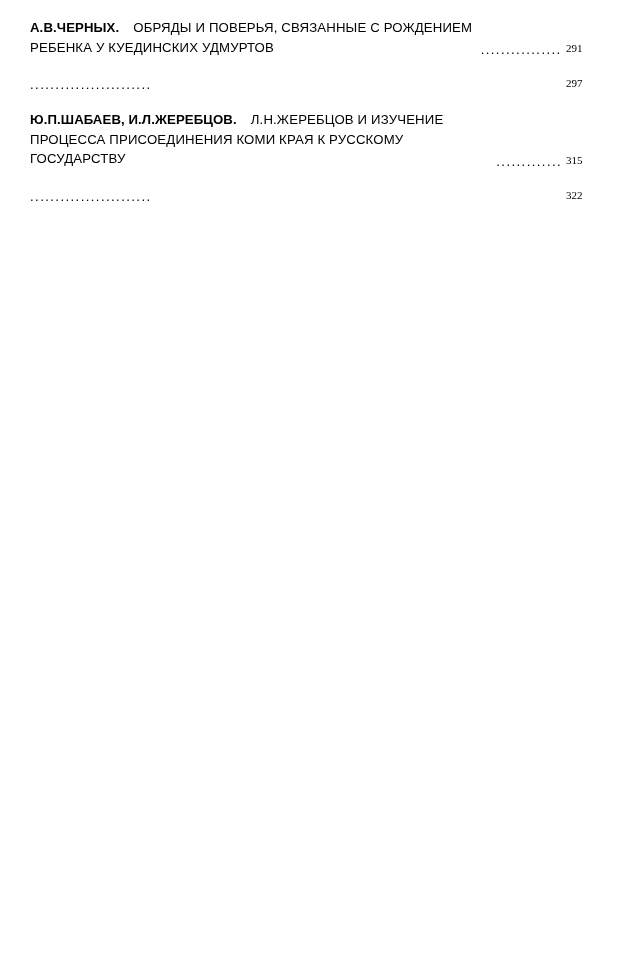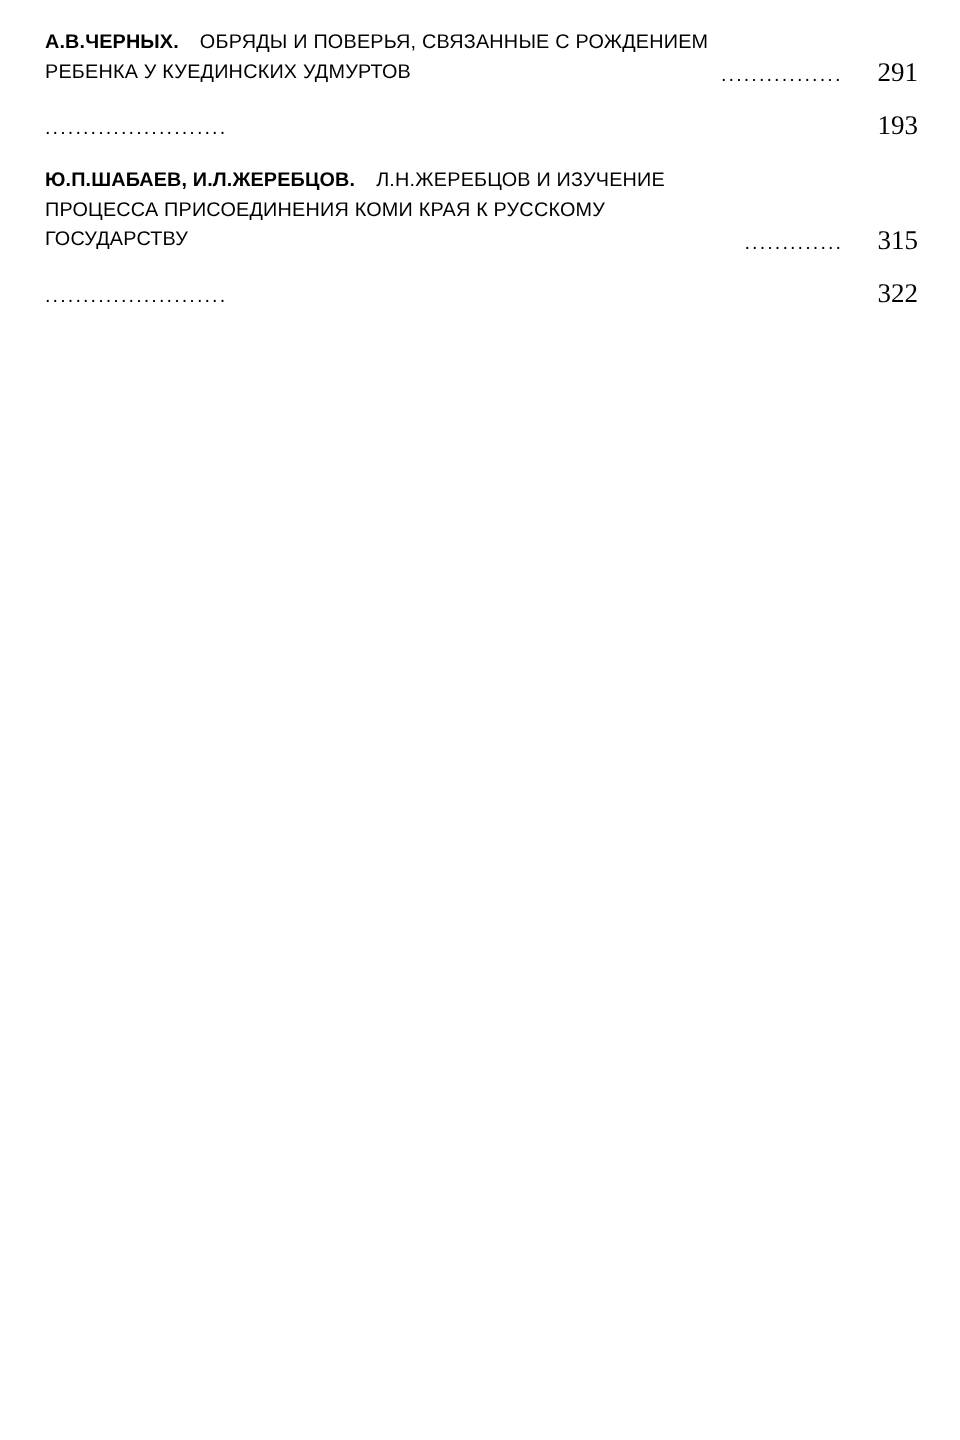--- a/index.html
+++ b/index.html
@@ -65,22 +65,21 @@
     white-space: nowrap;
     font-size: 13.2px;
     line-height: 15px;
     letter-spacing: 1.4px;
     color: #000;
     margin-left: 0;
   }
   .page-num {
     flex: 0 0 auto;
     width: 46px;
-    text-align: right;
-    font-size: 18px;
+    font-size: 11px;
     line-height: 17px;
     font-family: "Liberation Serif", serif;
     padding-left: 6px;
   }
   
   .e0 .entry-text { max-width: 470px; }
   .e1 .entry-text { max-width: 470px; }
   .e2 .entry-text { max-width: 480px; }
   .e3 .entry-text { max-width: 470px; }
 </style>
@@ -94,21 +93,21 @@
       <div class="entry-line">
         <div class="entry-text"><span class="author">А.В.ЧЕРНЫХ.</span><span class="gap"></span><span class="title">ОБРЯДЫ И ПОВЕРЬЯ, СВЯЗАННЫЕ С РОЖДЕНИЕМ РЕБЕНКА У КУЕДИНСКИХ УДМУРТОВ</span></div>
         <div class="leader">........................</div>
         <div class="page-num">291</div>
       </div>
     </div>
 
     <div class="toc-entry e1">
       <div class="entry-line">
         <div class="leader">........................</div>
-        <div class="page-num">193</div>
+        <div class="page-num">297</div>
       </div>
     </div>
 
     <div class="toc-entry e2">
       <div class="entry-line">
         <div class="entry-text"><span class="author">Ю.П.ШАБАЕВ, И.Л.ЖЕРЕБЦОВ.</span><span class="gap"></span><span class="title">Л.Н.ЖЕРЕБЦОВ И ИЗУЧЕНИЕ ПРОЦЕССА ПРИСОЕДИНЕНИЯ КОМИ КРАЯ К РУССКОМУ ГОСУДАРСТВУ</span></div>
         <div class="leader">........................</div>
         <div class="page-num">315</div>
       </div>
     </div>

